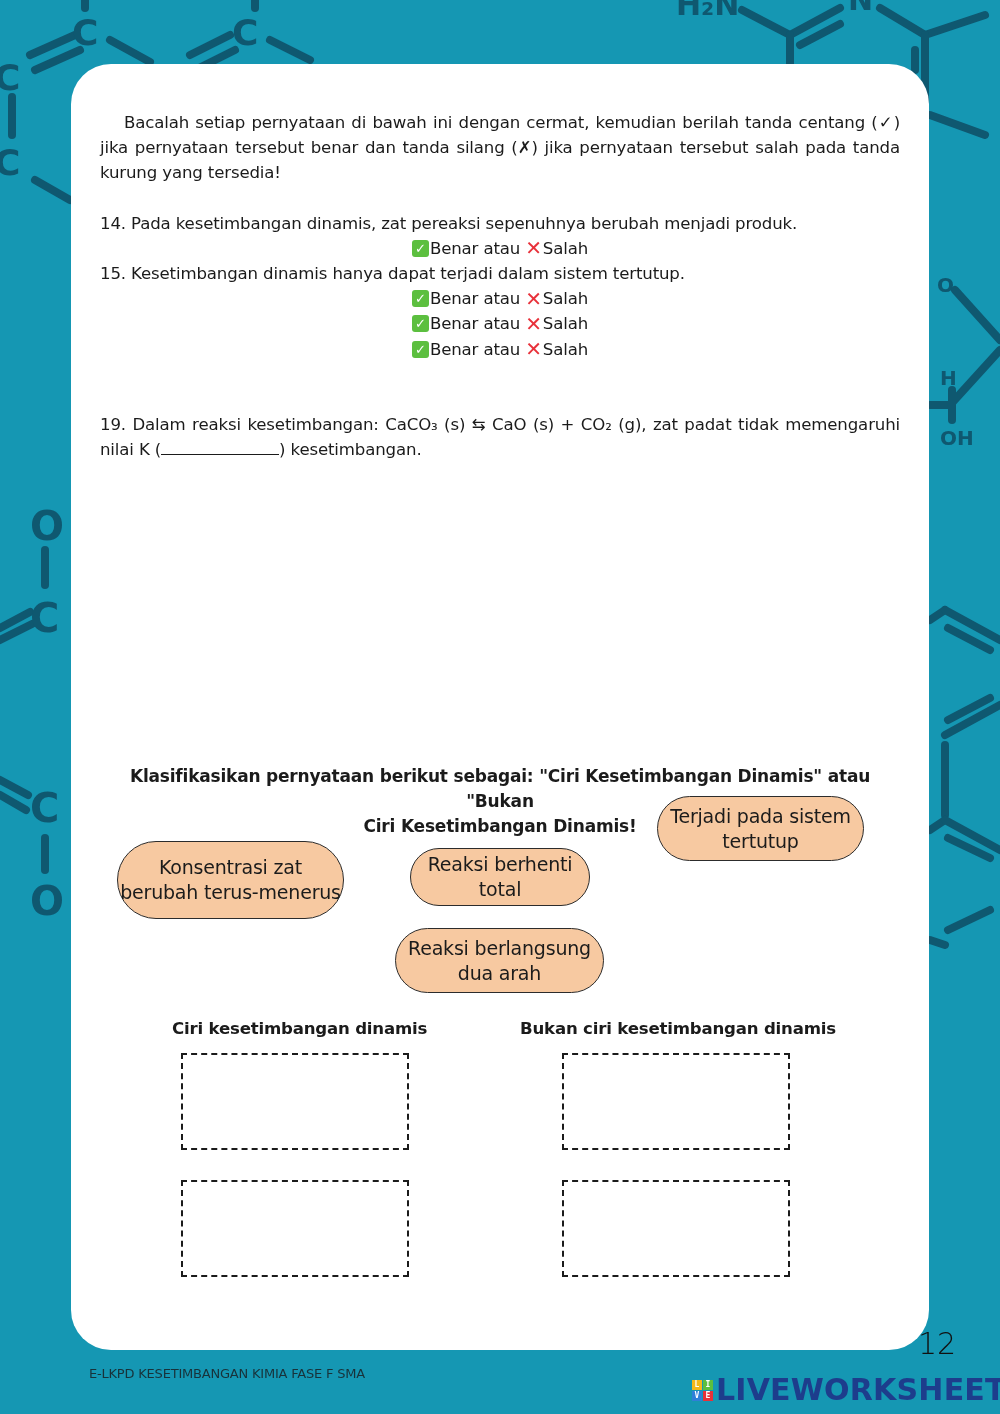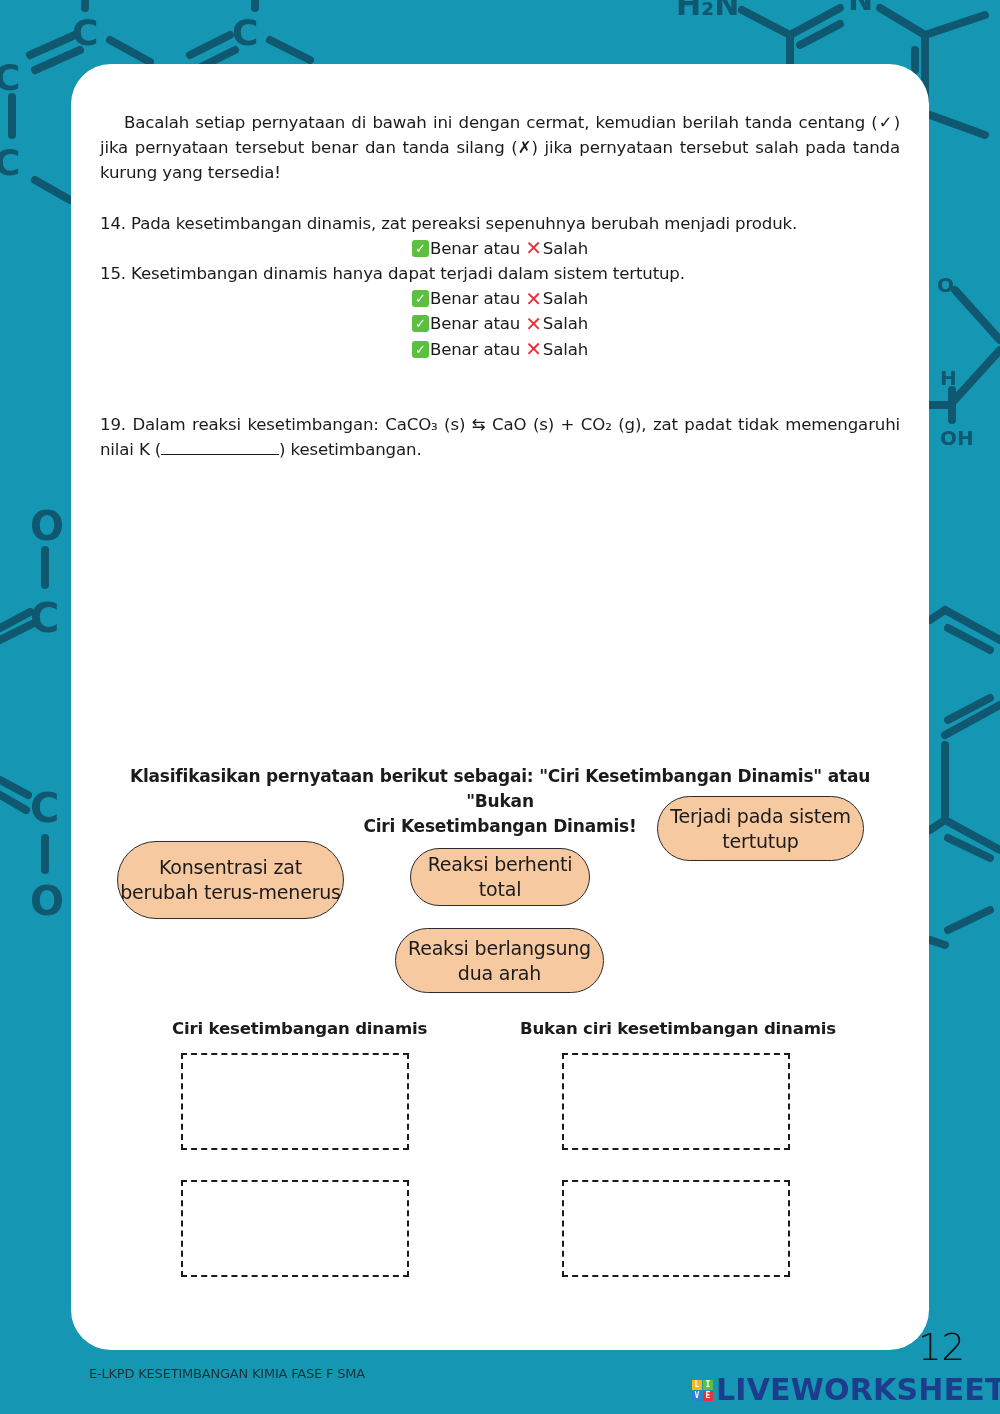--- a/index.html
+++ b/index.html
@@ -73,21 +73,21 @@
     position: absolute; z-index: 2;
     border: 2px dashed #1b1b1b;
     width: 228px; height: 97px;
   }
   .footer-text {
     position: absolute; left: 89px; top: 1366px; z-index: 2;
     font-size: 13px; color: #18323a; letter-spacing: -0.2px;
   }
   .page-num {
     position: absolute; left: 918px; top: 1326px; z-index: 2;
-    font-size: 37px; color: #111; font-weight: 300;
+    font-size: 30px; color: #111; font-weight: 300;
   }
   .lw-logo {
     position: absolute; left: 692px; top: 1376px; z-index: 2;
     display: flex; align-items: center;
   }
   .lw-icon { display: grid; grid-template-columns: 10px 10px; grid-template-rows: 10px 10px; gap: 1px; margin-right: 3px; }
   .lw-icon span { display: block; font-size: 8px; line-height: 10px; text-align: center; color: #fff; font-weight: bold; font-family: "DejaVu Sans Mono", monospace; }
   .lw-text { font-size: 30px; font-weight: bold; color: #1d3d8c; letter-spacing: 0.2px; line-height: 28px; font-family: "DejaVu Sans", sans-serif; }
 </style>
 </head>

